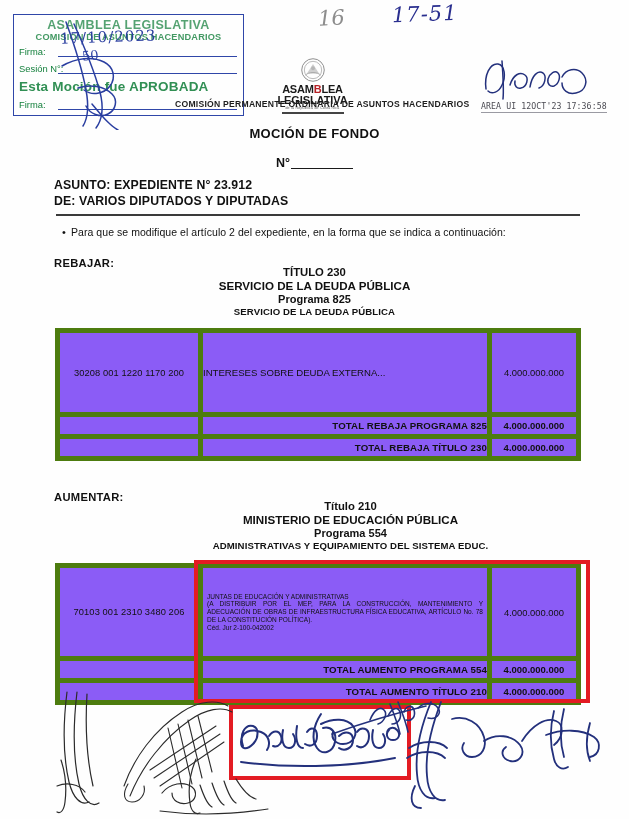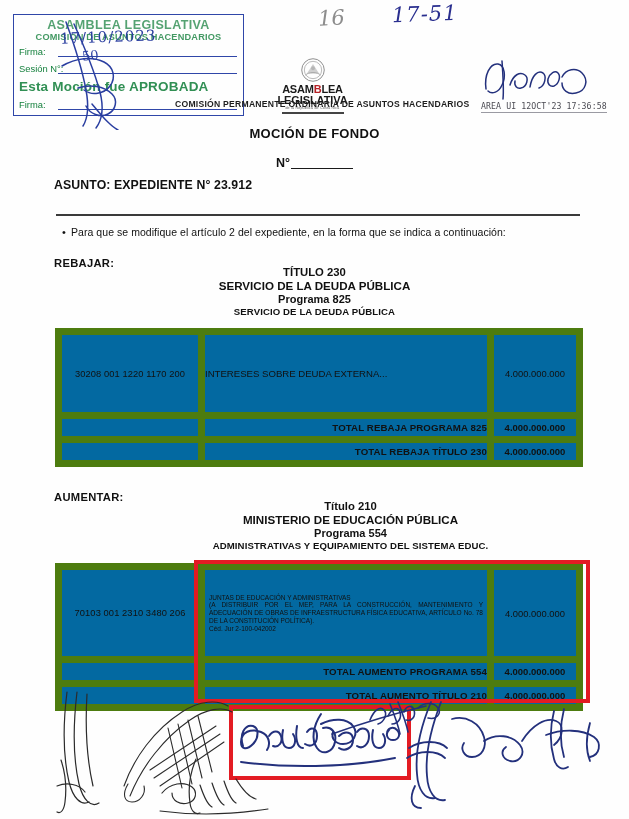--- a/index.html
+++ b/index.html
@@ -247,24 +247,24 @@
   .head-group .h4{font-size:9.6px;font-weight:bold;line-height:12px;letter-spacing:.1px;}
 
   
   .btable{
     position:absolute;
     border-collapse:collapse;
     table-layout:fixed;
     font-size:9.6px;
   }
   .btable td{
-    border:7px solid #4d7c0f;
+    border:5px solid #4d7c0f;
     padding:0;
     vertical-align:middle;
-    background:#0369a1;
+    background:#8b5cf6;
   }
   .col-code{width:143px;}
   .col-desc{width:289px;}
   .col-amt{width:89px;}
   .cell-code{
     text-align:center;
     font-size:9.3px;
     letter-spacing:.1px;
   }
   .cell-desc{
@@ -383,20 +383,21 @@
   </svg>
   <div id="recv-stamp">AREA UI 12OCT'23 17:36:58</div>
 
   <div id="doc-title">MOCIÓN DE FONDO</div>
 
   <div id="num-line">
     <span>N°</span><span class="blank"></span>
   </div>
 
   <div id="asunto">ASUNTO: EXPEDIENTE N° 23.912</div>
+  <div id="de-line">DE: VARIOS DIPUTADOS Y DIPUTADAS</div>
   <div id="hr-main"></div>
 
   <div id="bullet-line">
     <span class="bullet">•</span><span>Para que se modifique el artículo 2 del expediente, en la forma que se indica a continuación:</span>
   </div>
 
   <div class="section-label" id="label-rebajar">REBAJAR:</div>
   <div class="head-group" id="head-rebajar">
     <div class="h1">TÍTULO 230</div>
     <div class="h2">SERVICIO DE LA DEUDA PÚBLICA</div>

